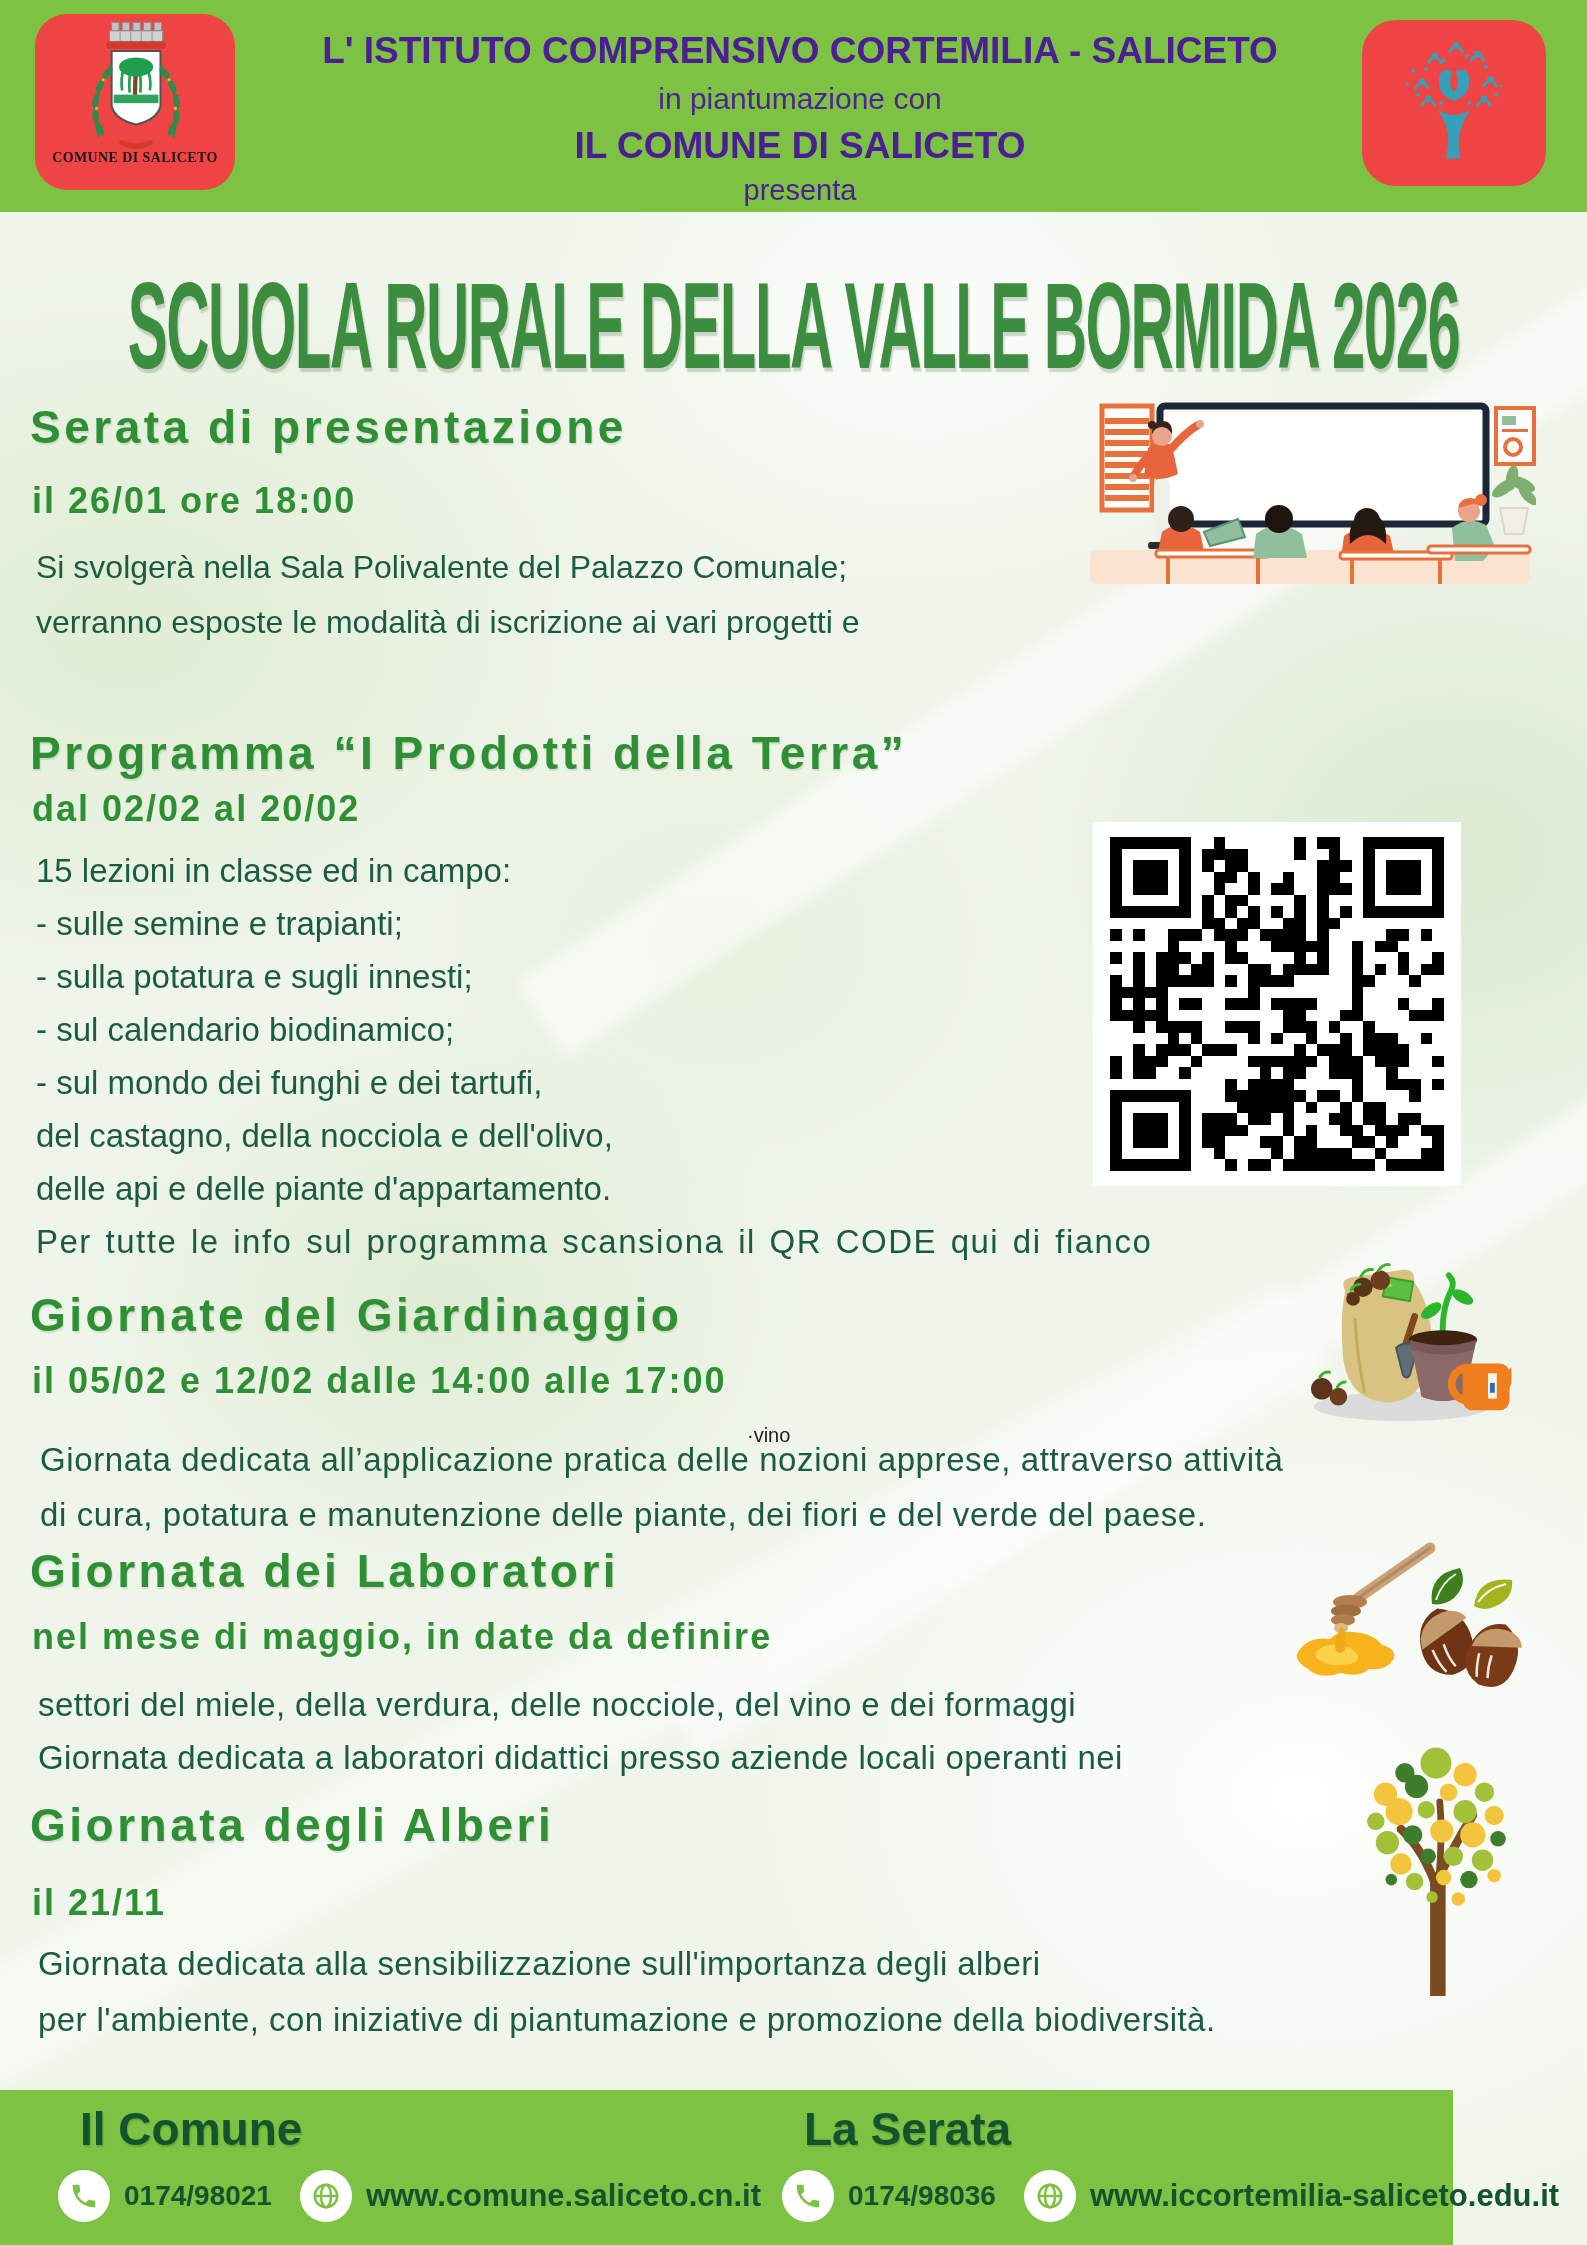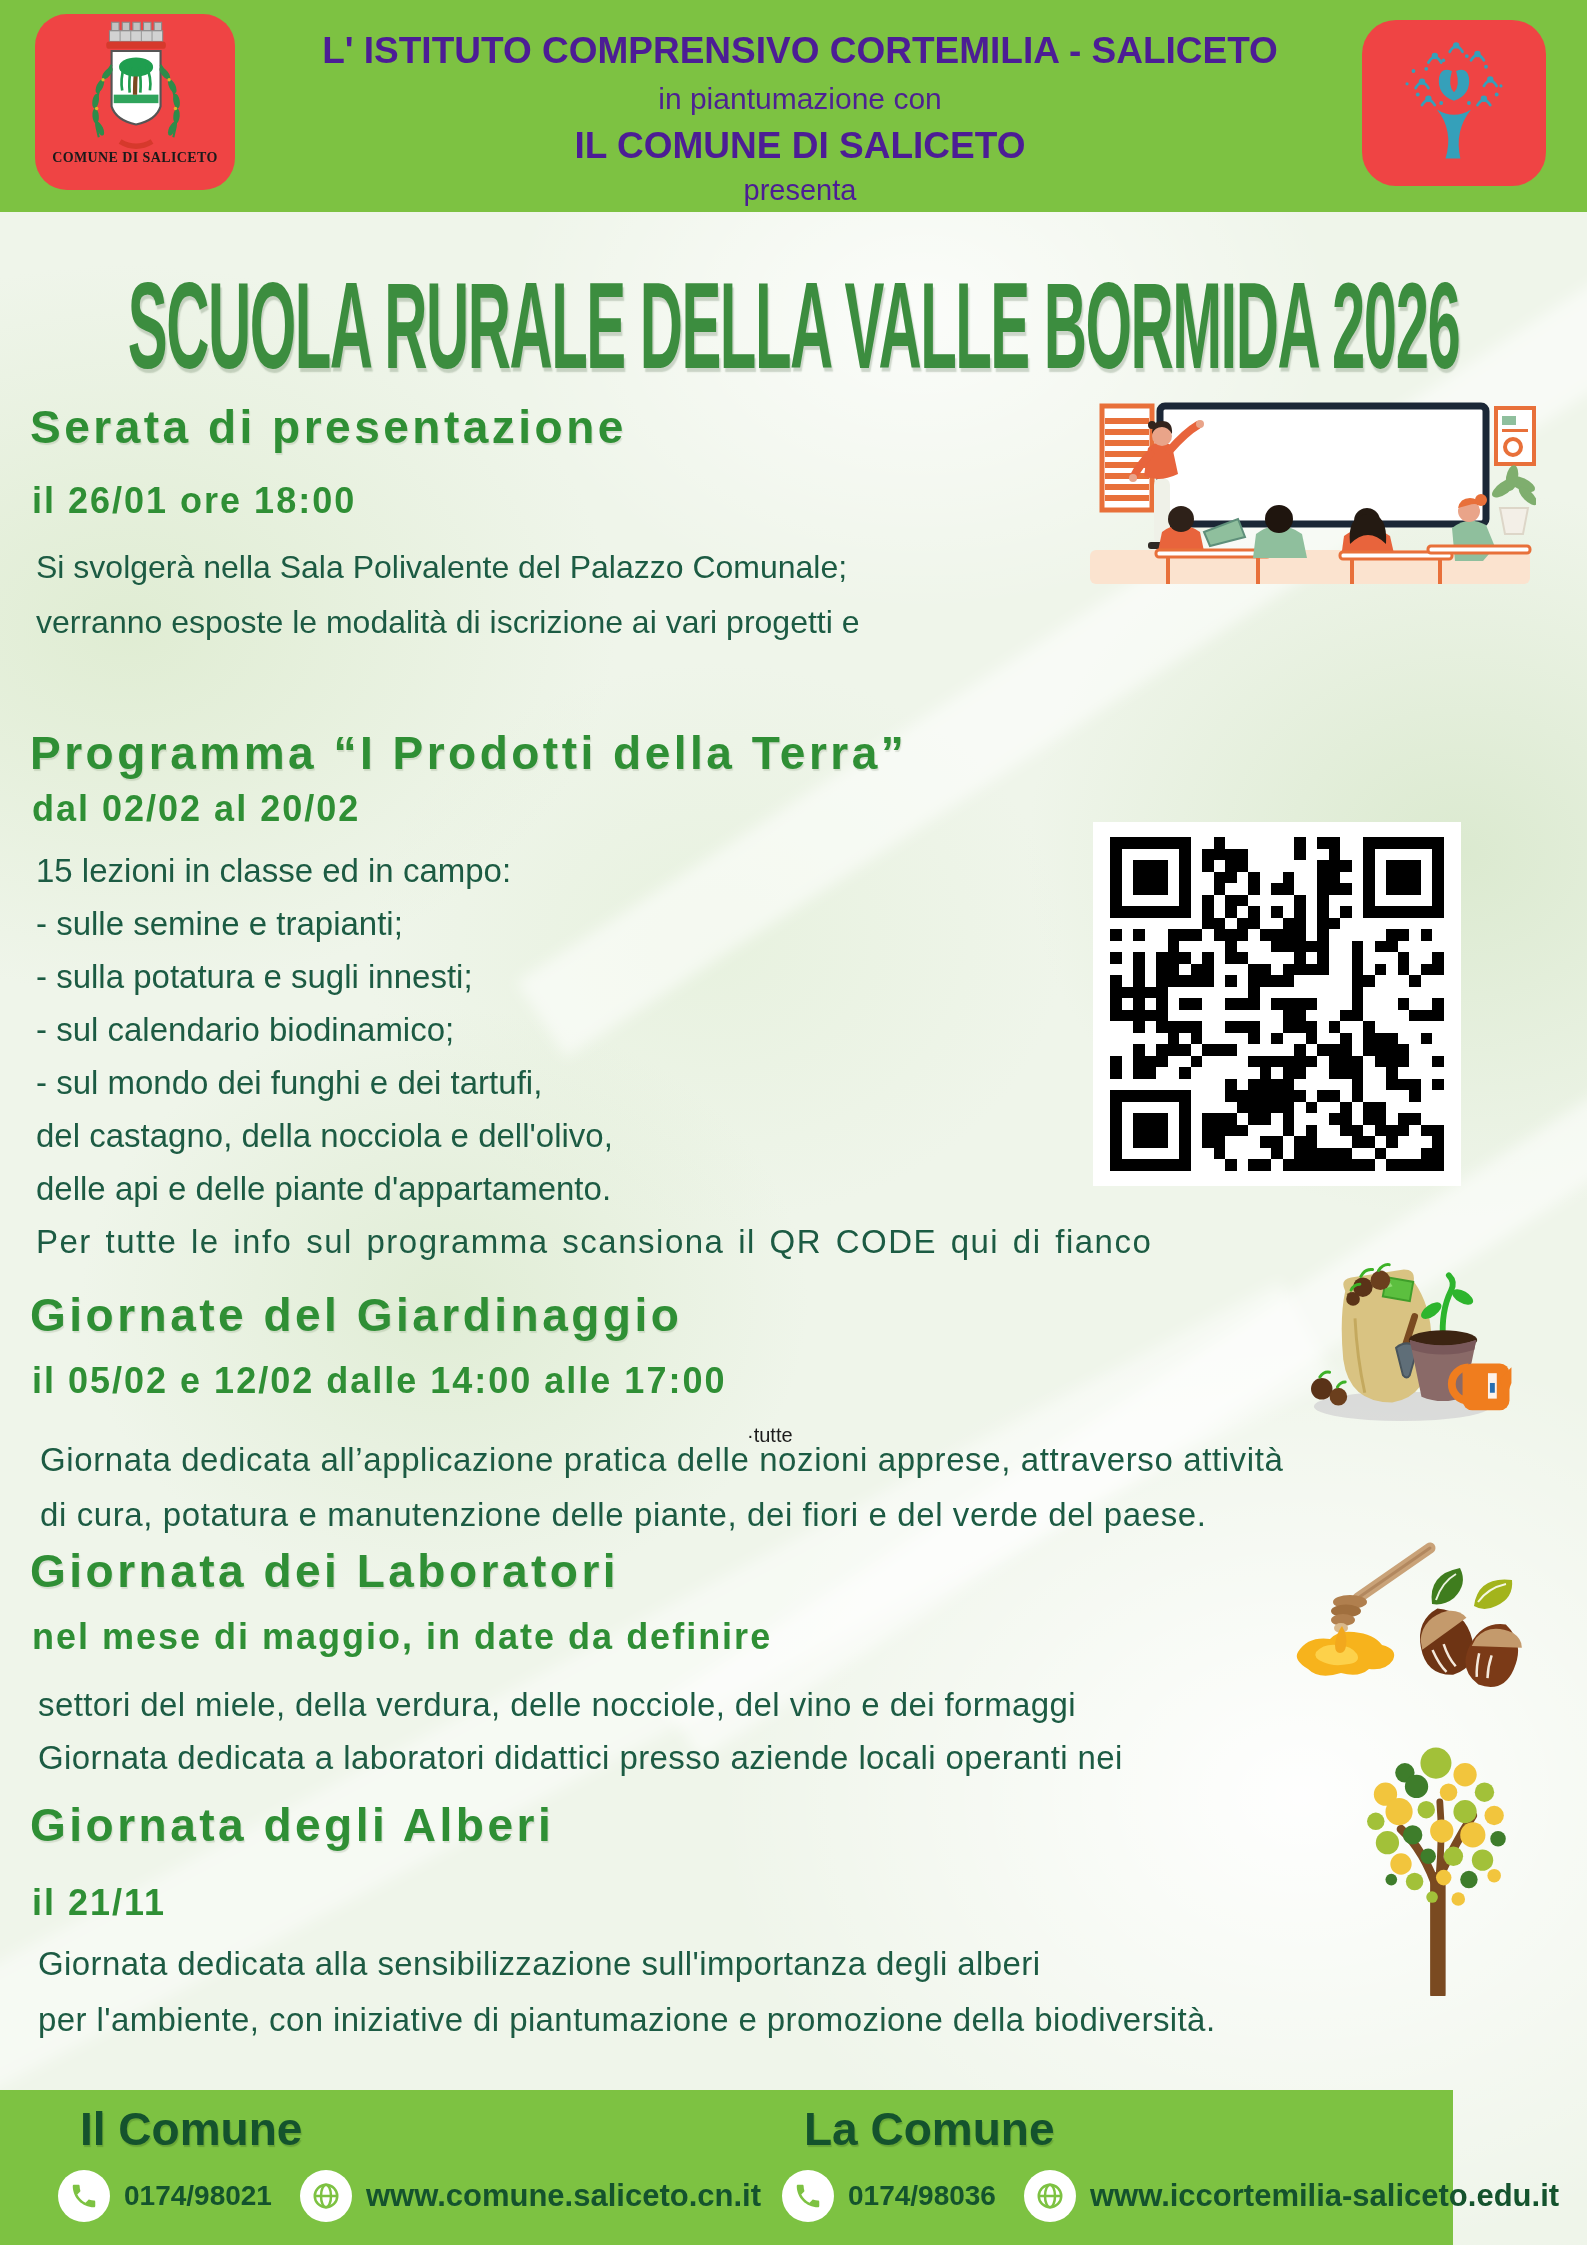--- a/index.html
+++ b/index.html
@@ -268,21 +268,21 @@
   </div>
 
   <div class="qr-box">
     <svg width="368" height="364" viewBox="0 0 368 364" style="shape-rendering:crispEdges">
         <path d="M17 15h11.5v11.5h-11.5zM28.5 15h11.5v11.5h-11.5zM40 15h11.5v11.5h-11.5zM51.5 15h11.5v11.5h-11.5zM63 15h11.5v11.5h-11.5zM74.5 15h11.5v11.5h-11.5zM86 15h11.5v11.5h-11.5zM120.5 15h11.5v11.5h-11.5zM201 15h11.5v11.5h-11.5zM224 15h11.5v11.5h-11.5zM235.5 15h11.5v11.5h-11.5zM270 15h11.5v11.5h-11.5zM281.5 15h11.5v11.5h-11.5zM293 15h11.5v11.5h-11.5zM304.5 15h11.5v11.5h-11.5zM316 15h11.5v11.5h-11.5zM327.5 15h11.5v11.5h-11.5zM339 15h11.5v11.5h-11.5zM17 26.5h11.5v11.5h-11.5zM86 26.5h11.5v11.5h-11.5zM109 26.5h11.5v11.5h-11.5zM120.5 26.5h11.5v11.5h-11.5zM132 26.5h11.5v11.5h-11.5zM143.5 26.5h11.5v11.5h-11.5zM201 26.5h11.5v11.5h-11.5zM235.5 26.5h11.5v11.5h-11.5zM270 26.5h11.5v11.5h-11.5zM339 26.5h11.5v11.5h-11.5zM17 38h11.5v11.5h-11.5zM40 38h11.5v11.5h-11.5zM51.5 38h11.5v11.5h-11.5zM63 38h11.5v11.5h-11.5zM86 38h11.5v11.5h-11.5zM109 38h11.5v11.5h-11.5zM132 38h11.5v11.5h-11.5zM143.5 38h11.5v11.5h-11.5zM224 38h11.5v11.5h-11.5zM235.5 38h11.5v11.5h-11.5zM247 38h11.5v11.5h-11.5zM270 38h11.5v11.5h-11.5zM293 38h11.5v11.5h-11.5zM304.5 38h11.5v11.5h-11.5zM316 38h11.5v11.5h-11.5zM339 38h11.5v11.5h-11.5zM17 49.5h11.5v11.5h-11.5zM40 49.5h11.5v11.5h-11.5zM51.5 49.5h11.5v11.5h-11.5zM63 49.5h11.5v11.5h-11.5zM86 49.5h11.5v11.5h-11.5zM120.5 49.5h11.5v11.5h-11.5zM132 49.5h11.5v11.5h-11.5zM155 49.5h11.5v11.5h-11.5zM189.5 49.5h11.5v11.5h-11.5zM224 49.5h11.5v11.5h-11.5zM235.5 49.5h11.5v11.5h-11.5zM270 49.5h11.5v11.5h-11.5zM293 49.5h11.5v11.5h-11.5zM304.5 49.5h11.5v11.5h-11.5zM316 49.5h11.5v11.5h-11.5zM339 49.5h11.5v11.5h-11.5zM17 61h11.5v11.5h-11.5zM40 61h11.5v11.5h-11.5zM51.5 61h11.5v11.5h-11.5zM63 61h11.5v11.5h-11.5zM86 61h11.5v11.5h-11.5zM120.5 61h11.5v11.5h-11.5zM155 61h11.5v11.5h-11.5zM178 61h11.5v11.5h-11.5zM189.5 61h11.5v11.5h-11.5zM224 61h11.5v11.5h-11.5zM235.5 61h11.5v11.5h-11.5zM247 61h11.5v11.5h-11.5zM270 61h11.5v11.5h-11.5zM293 61h11.5v11.5h-11.5zM304.5 61h11.5v11.5h-11.5zM316 61h11.5v11.5h-11.5zM339 61h11.5v11.5h-11.5zM17 72.5h11.5v11.5h-11.5zM86 72.5h11.5v11.5h-11.5zM109 72.5h11.5v11.5h-11.5zM132 72.5h11.5v11.5h-11.5zM143.5 72.5h11.5v11.5h-11.5zM201 72.5h11.5v11.5h-11.5zM224 72.5h11.5v11.5h-11.5zM270 72.5h11.5v11.5h-11.5zM339 72.5h11.5v11.5h-11.5zM17 84h11.5v11.5h-11.5zM28.5 84h11.5v11.5h-11.5zM40 84h11.5v11.5h-11.5zM51.5 84h11.5v11.5h-11.5zM63 84h11.5v11.5h-11.5zM74.5 84h11.5v11.5h-11.5zM86 84h11.5v11.5h-11.5zM109 84h11.5v11.5h-11.5zM132 84h11.5v11.5h-11.5zM155 84h11.5v11.5h-11.5zM178 84h11.5v11.5h-11.5zM201 84h11.5v11.5h-11.5zM224 84h11.5v11.5h-11.5zM247 84h11.5v11.5h-11.5zM270 84h11.5v11.5h-11.5zM281.5 84h11.5v11.5h-11.5zM293 84h11.5v11.5h-11.5zM304.5 84h11.5v11.5h-11.5zM316 84h11.5v11.5h-11.5zM327.5 84h11.5v11.5h-11.5zM339 84h11.5v11.5h-11.5zM109 95.5h11.5v11.5h-11.5zM120.5 95.5h11.5v11.5h-11.5zM143.5 95.5h11.5v11.5h-11.5zM155 95.5h11.5v11.5h-11.5zM189.5 95.5h11.5v11.5h-11.5zM201 95.5h11.5v11.5h-11.5zM224 95.5h11.5v11.5h-11.5zM235.5 95.5h11.5v11.5h-11.5zM17 107h11.5v11.5h-11.5zM40 107h11.5v11.5h-11.5zM74.5 107h11.5v11.5h-11.5zM86 107h11.5v11.5h-11.5zM97.5 107h11.5v11.5h-11.5zM120.5 107h11.5v11.5h-11.5zM132 107h11.5v11.5h-11.5zM143.5 107h11.5v11.5h-11.5zM166.5 107h11.5v11.5h-11.5zM178 107h11.5v11.5h-11.5zM189.5 107h11.5v11.5h-11.5zM201 107h11.5v11.5h-11.5zM224 107h11.5v11.5h-11.5zM293 107h11.5v11.5h-11.5zM304.5 107h11.5v11.5h-11.5zM327.5 107h11.5v11.5h-11.5zM74.5 118.5h11.5v11.5h-11.5zM132 118.5h11.5v11.5h-11.5zM178 118.5h11.5v11.5h-11.5zM189.5 118.5h11.5v11.5h-11.5zM201 118.5h11.5v11.5h-11.5zM212.5 118.5h11.5v11.5h-11.5zM224 118.5h11.5v11.5h-11.5zM258.5 118.5h11.5v11.5h-11.5zM281.5 118.5h11.5v11.5h-11.5zM293 118.5h11.5v11.5h-11.5zM17 130h11.5v11.5h-11.5zM40 130h11.5v11.5h-11.5zM63 130h11.5v11.5h-11.5zM74.5 130h11.5v11.5h-11.5zM86 130h11.5v11.5h-11.5zM109 130h11.5v11.5h-11.5zM132 130h11.5v11.5h-11.5zM143.5 130h11.5v11.5h-11.5zM201 130h11.5v11.5h-11.5zM224 130h11.5v11.5h-11.5zM258.5 130h11.5v11.5h-11.5zM304.5 130h11.5v11.5h-11.5zM339 130h11.5v11.5h-11.5zM40 141.5h11.5v11.5h-11.5zM63 141.5h11.5v11.5h-11.5zM74.5 141.5h11.5v11.5h-11.5zM97.5 141.5h11.5v11.5h-11.5zM109 141.5h11.5v11.5h-11.5zM155 141.5h11.5v11.5h-11.5zM166.5 141.5h11.5v11.5h-11.5zM189.5 141.5h11.5v11.5h-11.5zM201 141.5h11.5v11.5h-11.5zM212.5 141.5h11.5v11.5h-11.5zM224 141.5h11.5v11.5h-11.5zM258.5 141.5h11.5v11.5h-11.5zM281.5 141.5h11.5v11.5h-11.5zM304.5 141.5h11.5v11.5h-11.5zM327.5 141.5h11.5v11.5h-11.5zM339 141.5h11.5v11.5h-11.5zM17 153h11.5v11.5h-11.5zM40 153h11.5v11.5h-11.5zM63 153h11.5v11.5h-11.5zM74.5 153h11.5v11.5h-11.5zM86 153h11.5v11.5h-11.5zM97.5 153h11.5v11.5h-11.5zM109 153h11.5v11.5h-11.5zM132 153h11.5v11.5h-11.5zM155 153h11.5v11.5h-11.5zM166.5 153h11.5v11.5h-11.5zM178 153h11.5v11.5h-11.5zM189.5 153h11.5v11.5h-11.5zM258.5 153h11.5v11.5h-11.5zM270 153h11.5v11.5h-11.5zM316 153h11.5v11.5h-11.5zM17 164.5h11.5v11.5h-11.5zM28.5 164.5h11.5v11.5h-11.5zM40 164.5h11.5v11.5h-11.5zM51.5 164.5h11.5v11.5h-11.5zM63 164.5h11.5v11.5h-11.5zM155 164.5h11.5v11.5h-11.5zM258.5 164.5h11.5v11.5h-11.5zM17 176h11.5v11.5h-11.5zM40 176h11.5v11.5h-11.5zM63 176h11.5v11.5h-11.5zM86 176h11.5v11.5h-11.5zM97.5 176h11.5v11.5h-11.5zM132 176h11.5v11.5h-11.5zM143.5 176h11.5v11.5h-11.5zM155 176h11.5v11.5h-11.5zM178 176h11.5v11.5h-11.5zM189.5 176h11.5v11.5h-11.5zM201 176h11.5v11.5h-11.5zM212.5 176h11.5v11.5h-11.5zM258.5 176h11.5v11.5h-11.5zM304.5 176h11.5v11.5h-11.5zM339 176h11.5v11.5h-11.5zM17 187.5h11.5v11.5h-11.5zM28.5 187.5h11.5v11.5h-11.5zM40 187.5h11.5v11.5h-11.5zM51.5 187.5h11.5v11.5h-11.5zM63 187.5h11.5v11.5h-11.5zM189.5 187.5h11.5v11.5h-11.5zM201 187.5h11.5v11.5h-11.5zM247 187.5h11.5v11.5h-11.5zM258.5 187.5h11.5v11.5h-11.5zM316 187.5h11.5v11.5h-11.5zM327.5 187.5h11.5v11.5h-11.5zM339 187.5h11.5v11.5h-11.5zM40 199h11.5v11.5h-11.5zM63 199h11.5v11.5h-11.5zM74.5 199h11.5v11.5h-11.5zM86 199h11.5v11.5h-11.5zM97.5 199h11.5v11.5h-11.5zM132 199h11.5v11.5h-11.5zM143.5 199h11.5v11.5h-11.5zM155 199h11.5v11.5h-11.5zM189.5 199h11.5v11.5h-11.5zM201 199h11.5v11.5h-11.5zM212.5 199h11.5v11.5h-11.5zM235.5 199h11.5v11.5h-11.5zM270 199h11.5v11.5h-11.5zM74.5 210.5h11.5v11.5h-11.5zM97.5 210.5h11.5v11.5h-11.5zM155 210.5h11.5v11.5h-11.5zM178 210.5h11.5v11.5h-11.5zM212.5 210.5h11.5v11.5h-11.5zM247 210.5h11.5v11.5h-11.5zM270 210.5h11.5v11.5h-11.5zM281.5 210.5h11.5v11.5h-11.5zM293 210.5h11.5v11.5h-11.5zM327.5 210.5h11.5v11.5h-11.5zM40 222h11.5v11.5h-11.5zM63 222h11.5v11.5h-11.5zM74.5 222h11.5v11.5h-11.5zM86 222h11.5v11.5h-11.5zM109 222h11.5v11.5h-11.5zM120.5 222h11.5v11.5h-11.5zM132 222h11.5v11.5h-11.5zM201 222h11.5v11.5h-11.5zM224 222h11.5v11.5h-11.5zM235.5 222h11.5v11.5h-11.5zM247 222h11.5v11.5h-11.5zM270 222h11.5v11.5h-11.5zM281.5 222h11.5v11.5h-11.5zM293 222h11.5v11.5h-11.5zM304.5 222h11.5v11.5h-11.5zM17 233.5h11.5v11.5h-11.5zM40 233.5h11.5v11.5h-11.5zM51.5 233.5h11.5v11.5h-11.5zM63 233.5h11.5v11.5h-11.5zM97.5 233.5h11.5v11.5h-11.5zM155 233.5h11.5v11.5h-11.5zM166.5 233.5h11.5v11.5h-11.5zM178 233.5h11.5v11.5h-11.5zM189.5 233.5h11.5v11.5h-11.5zM201 233.5h11.5v11.5h-11.5zM212.5 233.5h11.5v11.5h-11.5zM235.5 233.5h11.5v11.5h-11.5zM247 233.5h11.5v11.5h-11.5zM258.5 233.5h11.5v11.5h-11.5zM281.5 233.5h11.5v11.5h-11.5zM293 233.5h11.5v11.5h-11.5zM304.5 233.5h11.5v11.5h-11.5zM339 233.5h11.5v11.5h-11.5zM17 245h11.5v11.5h-11.5zM40 245h11.5v11.5h-11.5zM51.5 245h11.5v11.5h-11.5zM86 245h11.5v11.5h-11.5zM166.5 245h11.5v11.5h-11.5zM189.5 245h11.5v11.5h-11.5zM201 245h11.5v11.5h-11.5zM235.5 245h11.5v11.5h-11.5zM247 245h11.5v11.5h-11.5zM258.5 245h11.5v11.5h-11.5zM293 245h11.5v11.5h-11.5zM132 256.5h11.5v11.5h-11.5zM155 256.5h11.5v11.5h-11.5zM166.5 256.5h11.5v11.5h-11.5zM178 256.5h11.5v11.5h-11.5zM189.5 256.5h11.5v11.5h-11.5zM258.5 256.5h11.5v11.5h-11.5zM293 256.5h11.5v11.5h-11.5zM304.5 256.5h11.5v11.5h-11.5zM316 256.5h11.5v11.5h-11.5zM339 256.5h11.5v11.5h-11.5zM17 268h11.5v11.5h-11.5zM28.5 268h11.5v11.5h-11.5zM40 268h11.5v11.5h-11.5zM51.5 268h11.5v11.5h-11.5zM63 268h11.5v11.5h-11.5zM74.5 268h11.5v11.5h-11.5zM86 268h11.5v11.5h-11.5zM132 268h11.5v11.5h-11.5zM143.5 268h11.5v11.5h-11.5zM155 268h11.5v11.5h-11.5zM166.5 268h11.5v11.5h-11.5zM178 268h11.5v11.5h-11.5zM189.5 268h11.5v11.5h-11.5zM201 268h11.5v11.5h-11.5zM224 268h11.5v11.5h-11.5zM235.5 268h11.5v11.5h-11.5zM258.5 268h11.5v11.5h-11.5zM316 268h11.5v11.5h-11.5zM17 279.5h11.5v11.5h-11.5zM86 279.5h11.5v11.5h-11.5zM143.5 279.5h11.5v11.5h-11.5zM155 279.5h11.5v11.5h-11.5zM166.5 279.5h11.5v11.5h-11.5zM178 279.5h11.5v11.5h-11.5zM189.5 279.5h11.5v11.5h-11.5zM212.5 279.5h11.5v11.5h-11.5zM247 279.5h11.5v11.5h-11.5zM270 279.5h11.5v11.5h-11.5zM281.5 279.5h11.5v11.5h-11.5zM17 291h11.5v11.5h-11.5zM40 291h11.5v11.5h-11.5zM51.5 291h11.5v11.5h-11.5zM63 291h11.5v11.5h-11.5zM86 291h11.5v11.5h-11.5zM109 291h11.5v11.5h-11.5zM120.5 291h11.5v11.5h-11.5zM132 291h11.5v11.5h-11.5zM155 291h11.5v11.5h-11.5zM166.5 291h11.5v11.5h-11.5zM189.5 291h11.5v11.5h-11.5zM235.5 291h11.5v11.5h-11.5zM247 291h11.5v11.5h-11.5zM270 291h11.5v11.5h-11.5zM281.5 291h11.5v11.5h-11.5zM304.5 291h11.5v11.5h-11.5zM316 291h11.5v11.5h-11.5zM17 302.5h11.5v11.5h-11.5zM40 302.5h11.5v11.5h-11.5zM51.5 302.5h11.5v11.5h-11.5zM63 302.5h11.5v11.5h-11.5zM86 302.5h11.5v11.5h-11.5zM109 302.5h11.5v11.5h-11.5zM120.5 302.5h11.5v11.5h-11.5zM132 302.5h11.5v11.5h-11.5zM143.5 302.5h11.5v11.5h-11.5zM189.5 302.5h11.5v11.5h-11.5zM212.5 302.5h11.5v11.5h-11.5zM247 302.5h11.5v11.5h-11.5zM258.5 302.5h11.5v11.5h-11.5zM281.5 302.5h11.5v11.5h-11.5zM293 302.5h11.5v11.5h-11.5zM304.5 302.5h11.5v11.5h-11.5zM327.5 302.5h11.5v11.5h-11.5zM339 302.5h11.5v11.5h-11.5zM17 314h11.5v11.5h-11.5zM40 314h11.5v11.5h-11.5zM51.5 314h11.5v11.5h-11.5zM63 314h11.5v11.5h-11.5zM86 314h11.5v11.5h-11.5zM109 314h11.5v11.5h-11.5zM120.5 314h11.5v11.5h-11.5zM166.5 314h11.5v11.5h-11.5zM178 314h11.5v11.5h-11.5zM201 314h11.5v11.5h-11.5zM212.5 314h11.5v11.5h-11.5zM258.5 314h11.5v11.5h-11.5zM270 314h11.5v11.5h-11.5zM293 314h11.5v11.5h-11.5zM339 314h11.5v11.5h-11.5zM17 325.5h11.5v11.5h-11.5zM86 325.5h11.5v11.5h-11.5zM120.5 325.5h11.5v11.5h-11.5zM178 325.5h11.5v11.5h-11.5zM201 325.5h11.5v11.5h-11.5zM212.5 325.5h11.5v11.5h-11.5zM224 325.5h11.5v11.5h-11.5zM235.5 325.5h11.5v11.5h-11.5zM247 325.5h11.5v11.5h-11.5zM281.5 325.5h11.5v11.5h-11.5zM327.5 325.5h11.5v11.5h-11.5zM339 325.5h11.5v11.5h-11.5zM17 337h11.5v11.5h-11.5zM28.5 337h11.5v11.5h-11.5zM40 337h11.5v11.5h-11.5zM51.5 337h11.5v11.5h-11.5zM63 337h11.5v11.5h-11.5zM74.5 337h11.5v11.5h-11.5zM86 337h11.5v11.5h-11.5zM132 337h11.5v11.5h-11.5zM155 337h11.5v11.5h-11.5zM166.5 337h11.5v11.5h-11.5zM189.5 337h11.5v11.5h-11.5zM201 337h11.5v11.5h-11.5zM212.5 337h11.5v11.5h-11.5zM224 337h11.5v11.5h-11.5zM235.5 337h11.5v11.5h-11.5zM247 337h11.5v11.5h-11.5zM258.5 337h11.5v11.5h-11.5zM270 337h11.5v11.5h-11.5zM293 337h11.5v11.5h-11.5zM304.5 337h11.5v11.5h-11.5zM316 337h11.5v11.5h-11.5zM327.5 337h11.5v11.5h-11.5zM339 337h11.5v11.5h-11.5z" fill="#000"></path>
       </svg>
   </div>
 
   <div class="h2" style="top:1288px">Giornate del Giardinaggio</div>
   <div class="h3" style="top:1360px">il 05/02 e 12/02 dalle 14:00 alle 17:00</div>
-  <div class="artifact">·tutte</div>
+  <div class="artifact">·vino</div>
   <div class="body-block bb-giardinaggio">
     <div>Giornata dedicata all’applicazione pratica delle nozioni apprese, attraverso attività</div>
     <div>di cura, potatura e manutenzione delle piante, dei fiori e del verde del paese.</div>
   </div>
 
   <svg class="illus illus-garden" viewBox="0 0 230 180">
     <ellipse cx="118" cy="160" rx="90" ry="15" fill="#d4d4d4" opacity="0.8"></ellipse>
 
     <path d="M60 42 Q54 30 66 28 L120 20 Q132 20 130 32 Q150 60 148 100 Q146 150 108 156 Q64 156 58 112 Q54 70 60 42 Z" fill="#d9c382"></path>
     <path d="M62 46 Q95 30 128 36" stroke="#7a5a2a" stroke-width="2.5" stroke-dasharray="5 4" fill="none"></path>
@@ -418,21 +418,21 @@
               <circle cx="12" cy="12" r="9"></circle>
               <ellipse cx="12" cy="12" rx="4" ry="9"></ellipse>
               <line x1="3" y1="12" x2="21" y2="12"></line>
             </svg>
         </div>
         <div class="site-url">www.comune.saliceto.cn.it</div>
       </div>
     </div>
 
     <div class="footer-col scuola">
-      <div class="footer-title">La Comune</div>
+      <div class="footer-title">La Serata</div>
       <div class="contact-row">
         <div class="icon-circle">
           <svg width="30" height="30" viewBox="0 0 24 24">
               <path fill="#7dc242" d="M6.62 10.79c1.44 2.83 3.76 5.14 6.59 6.59l2.2-2.21c.27-.27.67-.36 1.02-.24 1.12.37 2.33.57 3.57.57.55 0 1 .45 1 1V20c0 .55-.45 1-1 1-9.39 0-17-7.61-17-17 0-.55.45-1 1-1h3.5c.55 0 1 .45 1 1 0 1.25.2 2.45.57 3.57.11.35.03.74-.25 1.02l-2.2 2.2z"></path>
             </svg>
         </div>
         <div class="phone-num">0174/98036</div>
         <div class="icon-circle">
           <svg width="30" height="30" viewBox="0 0 24 24" fill="none" stroke="#7dc242" stroke-width="2">
               <circle cx="12" cy="12" r="9"></circle>

